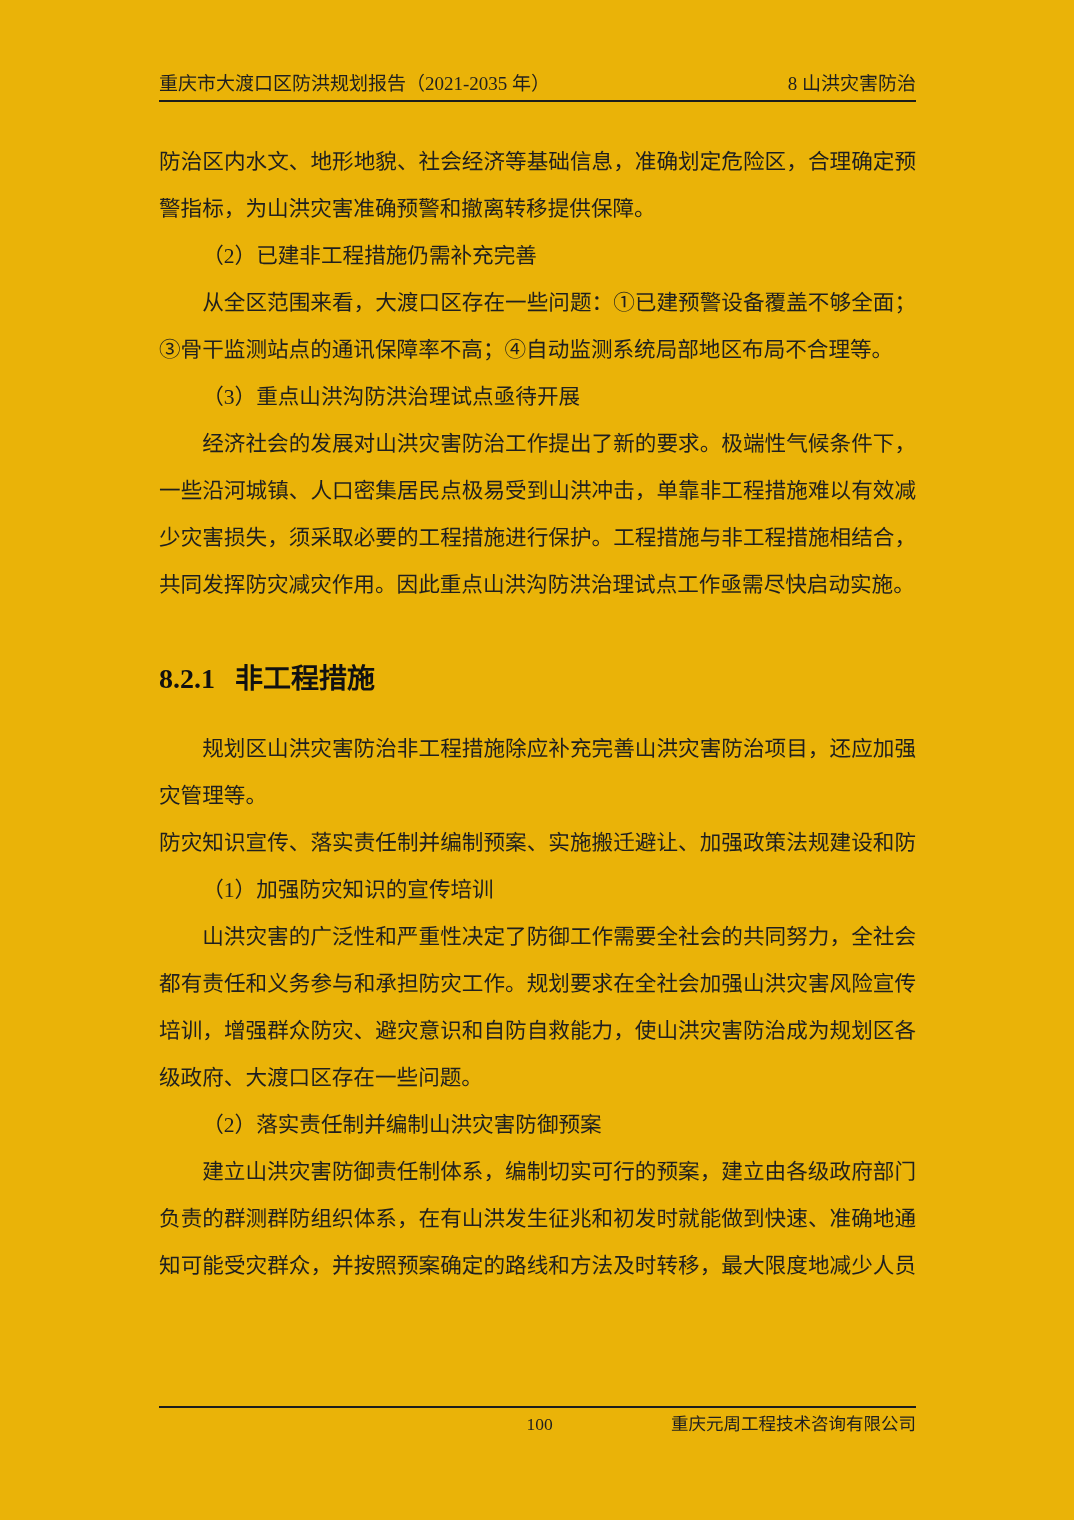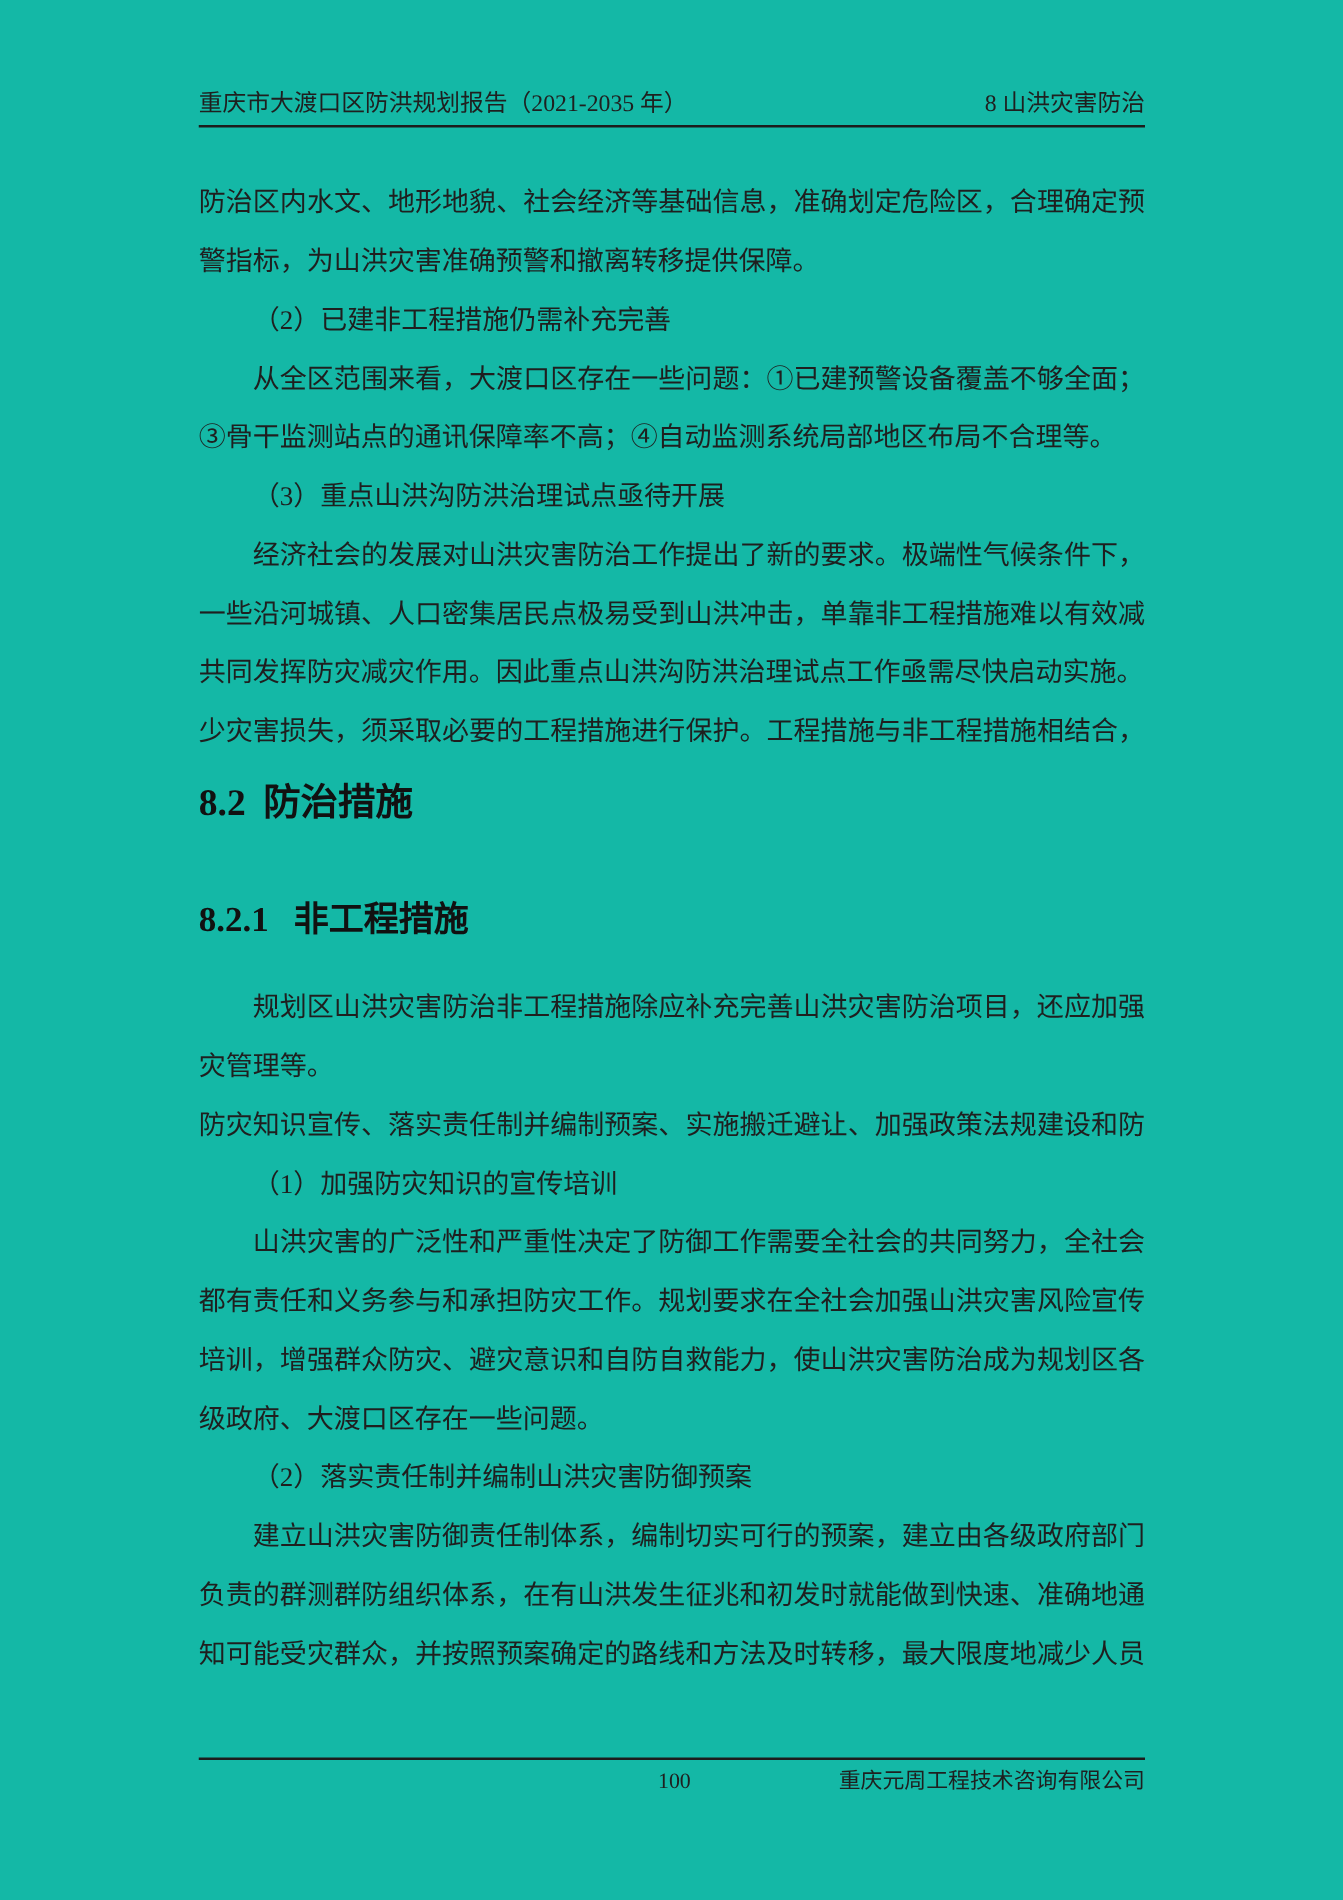--- a/index.html
+++ b/index.html
@@ -4,21 +4,21 @@
 <style>
   html, body {
     margin: 0;
     padding: 0;
     background: #ffffff;
   }
   .page {
     position: relative;
     width: 1074px;
     height: 1520px;
-    background: #14b8a6;
+    background: #eab308;
     overflow: hidden;
     color: #1f1f1f;
     font-family: "Liberation Serif", "DejaVu Serif", serif;
   }
   
   .header {
     position: absolute;
     left: 159px;
     right: 158px;
     top: 72px;
@@ -131,23 +131,22 @@
 
   <div class="content">
       <div class="line fill">防治区内水文、地形地貌、社会经济等基础信息，准确划定危险区，合理确定预</div>
       <div class="line">警指标，为山洪灾害准确预警和撤离转移提供保障。</div>
       <div class="line indent">（2）已建非工程措施仍需补充完善</div>
       <div class="line indent fill">从全区范围来看，大渡口区存在一些问题：①已建预警设备覆盖不够全面；</div>
       <div class="line">③骨干监测站点的通讯保障率不高；④自动监测系统局部地区布局不合理等。</div>
       <div class="line indent">（3）重点山洪沟防洪治理试点亟待开展</div>
       <div class="line indent fill">经济社会的发展对山洪灾害防治工作提出了新的要求。极端性气候条件下，</div>
       <div class="line fill">一些沿河城镇、人口密集居民点极易受到山洪冲击，单靠非工程措施难以有效减</div>
+      <div class="line fill">少灾害损失，须采取必要的工程措施进行保护。工程措施与非工程措施相结合，</div>
       <div class="line">共同发挥防灾减灾作用。因此重点山洪沟防洪治理试点工作亟需尽快启动实施。</div>
-      <div class="line fill">少灾害损失，须采取必要的工程措施进行保护。工程措施与非工程措施相结合，</div>
-      <div class="h1"><span class="h-num">8.2</span><span class="h-title">防治措施</span></div>
       <div class="h2"><span class="h-num">8.2.1</span><span class="h-title">非工程措施</span></div>
       <div class="line indent fill">规划区山洪灾害防治非工程措施除应补充完善山洪灾害防治项目，还应加强</div>
       <div class="line">灾管理等。</div>
       <div class="line fill">防灾知识宣传、落实责任制并编制预案、实施搬迁避让、加强政策法规建设和防</div>
       <div class="line indent">（1）加强防灾知识的宣传培训</div>
       <div class="line indent fill">山洪灾害的广泛性和严重性决定了防御工作需要全社会的共同努力，全社会</div>
       <div class="line fill">都有责任和义务参与和承担防灾工作。规划要求在全社会加强山洪灾害风险宣传</div>
       <div class="line fill">培训，增强群众防灾、避灾意识和自防自救能力，使山洪灾害防治成为规划区各</div>
       <div class="line">级政府、大渡口区存在一些问题。</div>
       <div class="line indent">（2）落实责任制并编制山洪灾害防御预案</div>

